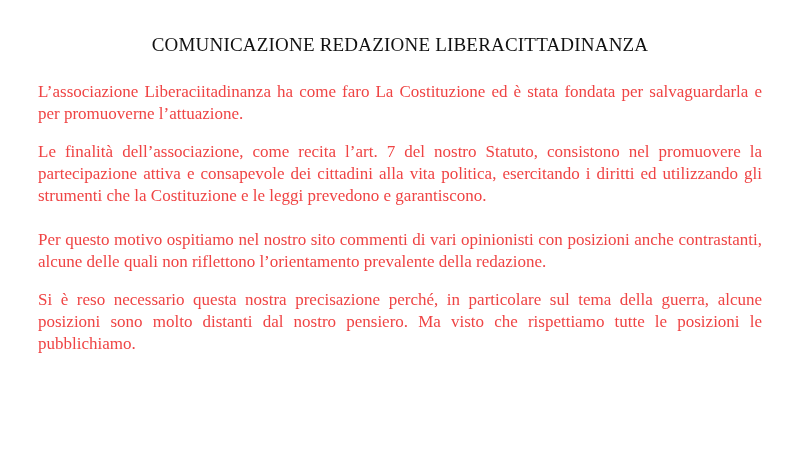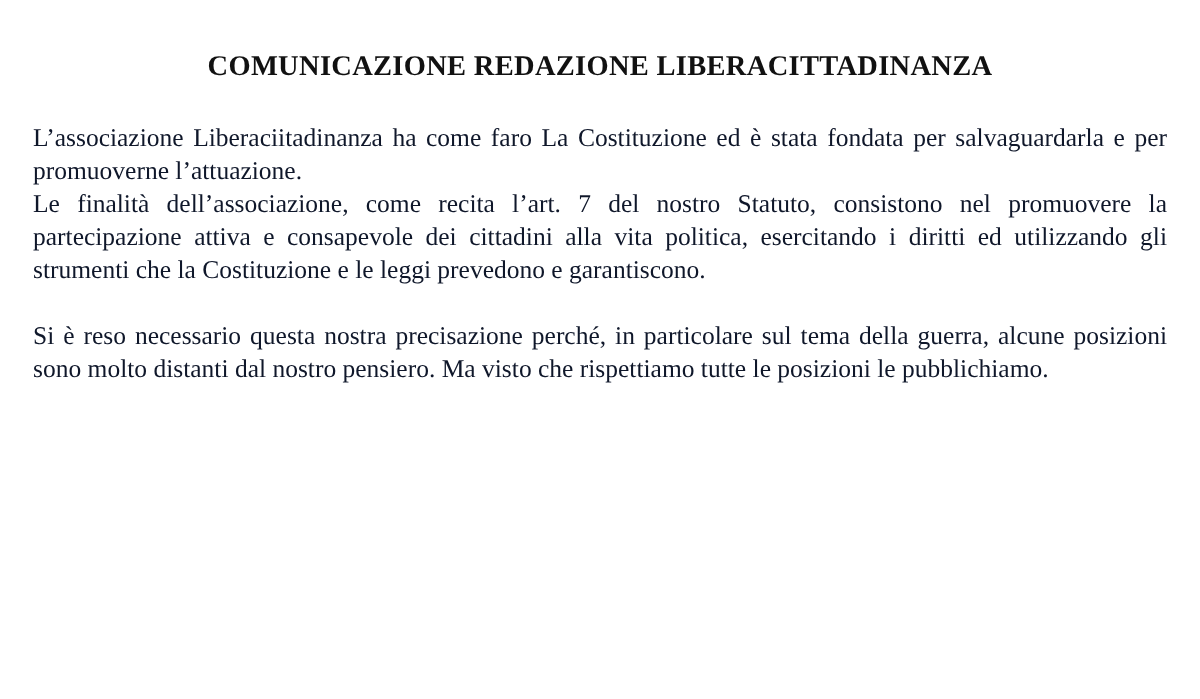--- a/index.html
+++ b/index.html
@@ -18,46 +18,47 @@
     box-sizing: border-box;
     width: 800px;
     height: 466px;
     padding: 34px 22px 0 22px;
     background: #ffffff;
   }
   .doc-title {
     margin: 0 0 25px 0;
     font-size: 19px;
     line-height: 22px;
-    font-weight: bold;
+    font-weight: normal;
     text-align: center;
     letter-spacing: 0.2px;
     color: #111111;
   }
   .doc-block {
     margin: 0 0 22px 0;
   }
   .doc-par {
-    margin: 0;
+    margin: 16px;
     font-size: 17px;
     line-height: 22px;
     text-align: justify;
-    color: #0f172a;
+    color: #ef4444;
   }
 </style>
 </head>
 <body>
 
 <div class="page">
 
   <h1 class="doc-title">COMUNICAZIONE REDAZIONE LIBERACITTADINANZA</h1>
 
   <div class="doc-block">
     <p class="doc-par">L’associazione Liberaciitadinanza ha come faro La Costituzione ed è stata fondata per salvaguardarla e per promuoverne l’attuazione.</p>
     <p class="doc-par">Le finalità dell’associazione, come recita l’art. 7 del nostro Statuto, consistono nel promuovere la partecipazione attiva e consapevole dei cittadini alla vita politica, esercitando i diritti ed utilizzando gli strumenti che la Costituzione e le leggi prevedono e garantiscono.</p>
   </div>
 
   <div class="doc-block">
+    <p class="doc-par">Per questo motivo ospitiamo nel nostro sito commenti di vari opinionisti con posizioni anche contrastanti, alcune delle quali non riflettono l’orientamento prevalente della redazione.</p>
     <p class="doc-par">Si è reso necessario questa nostra precisazione perché, in particolare sul tema della guerra, alcune posizioni sono molto distanti dal nostro pensiero. Ma visto che rispettiamo tutte le posizioni le pubblichiamo.</p>
   </div>
 
 
 </div>
 
 </body></html>

